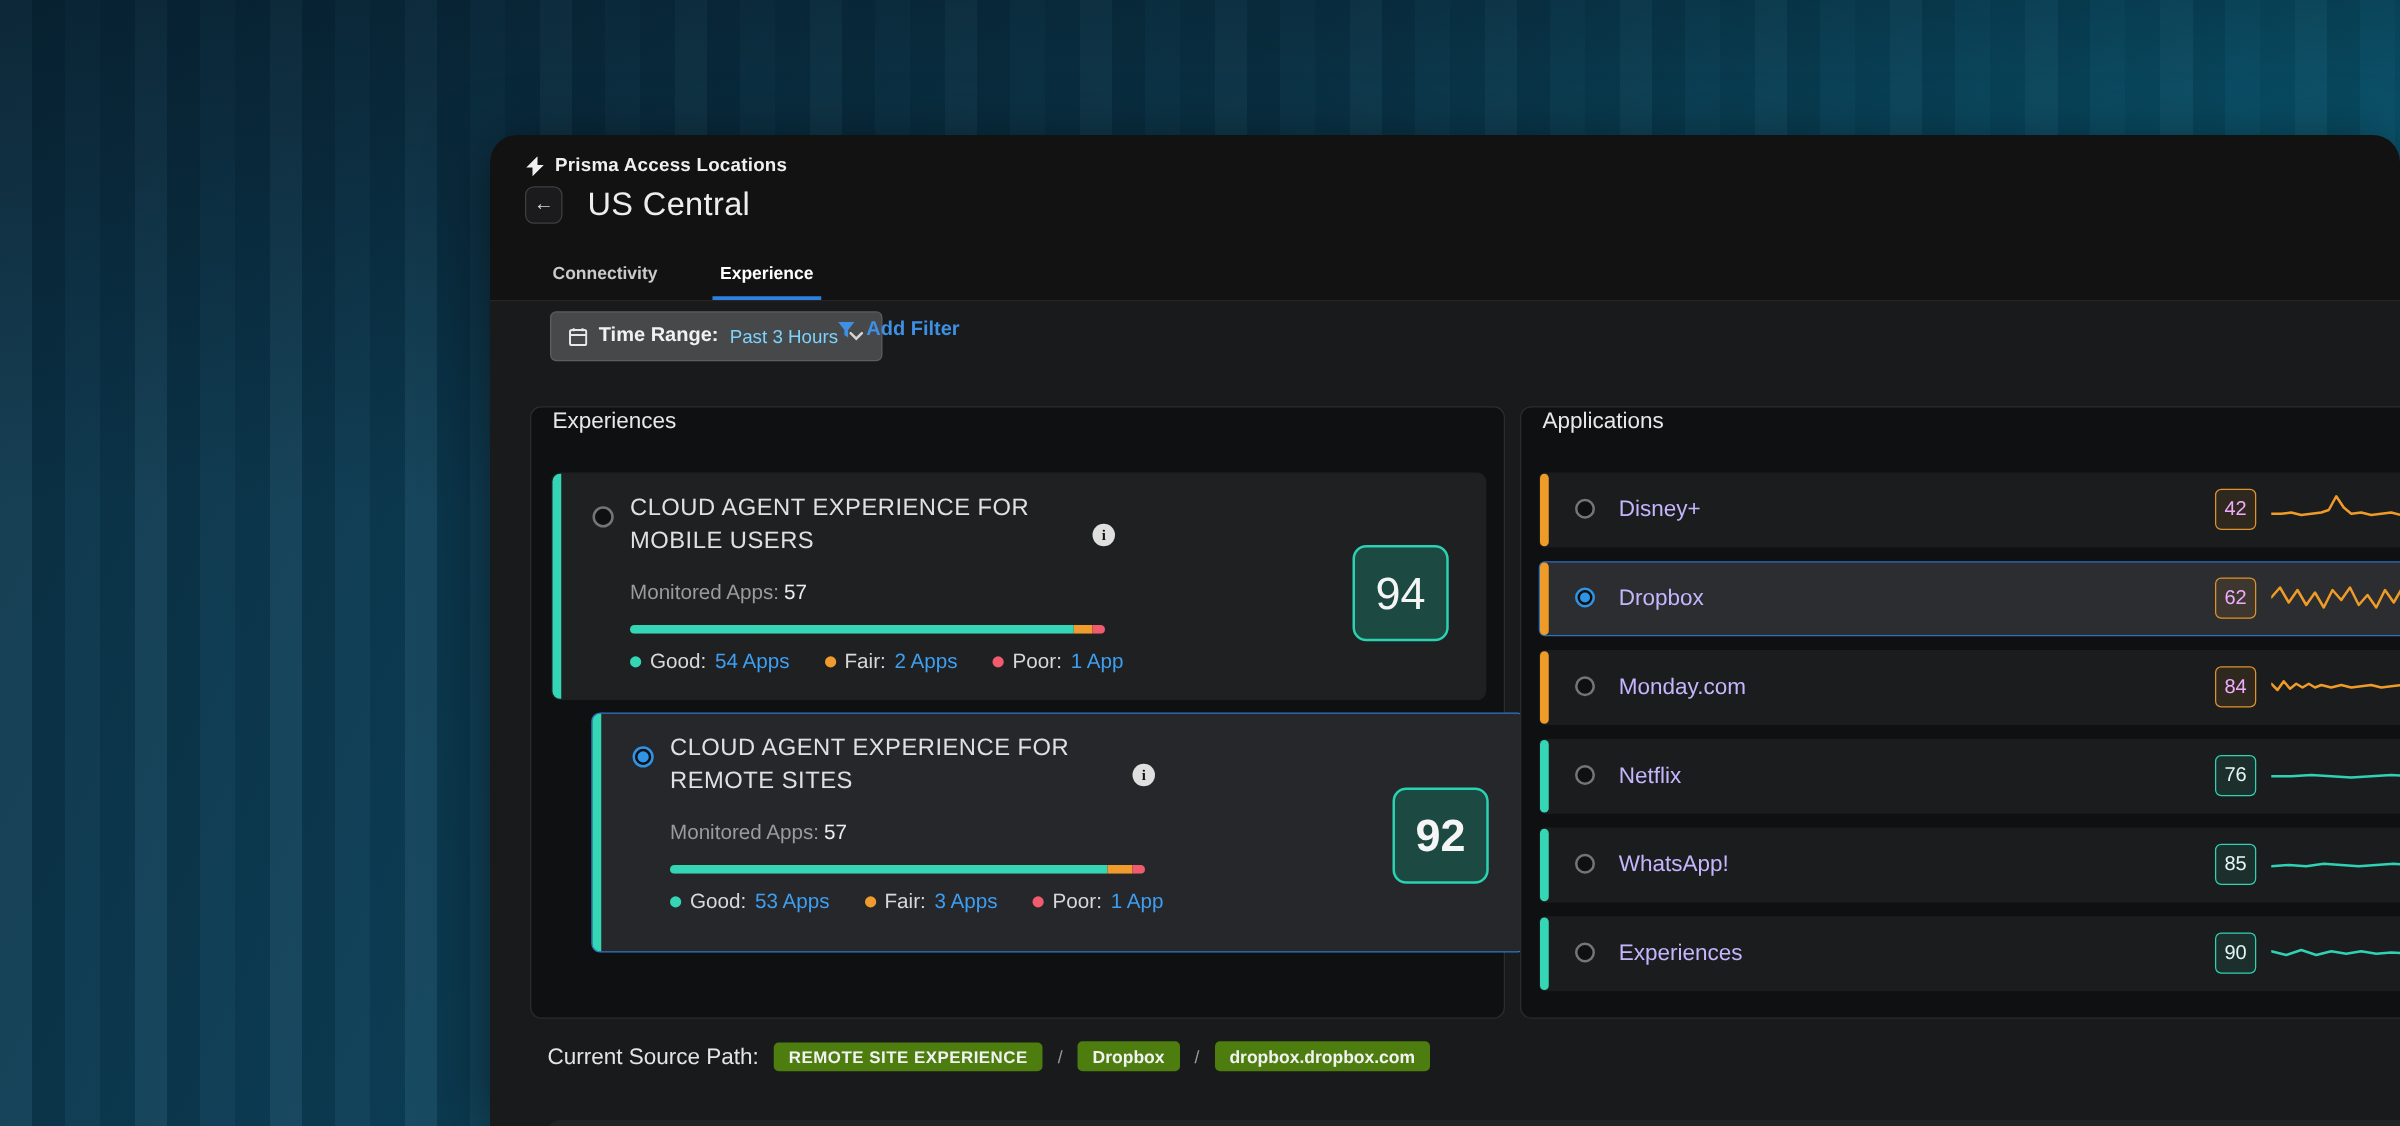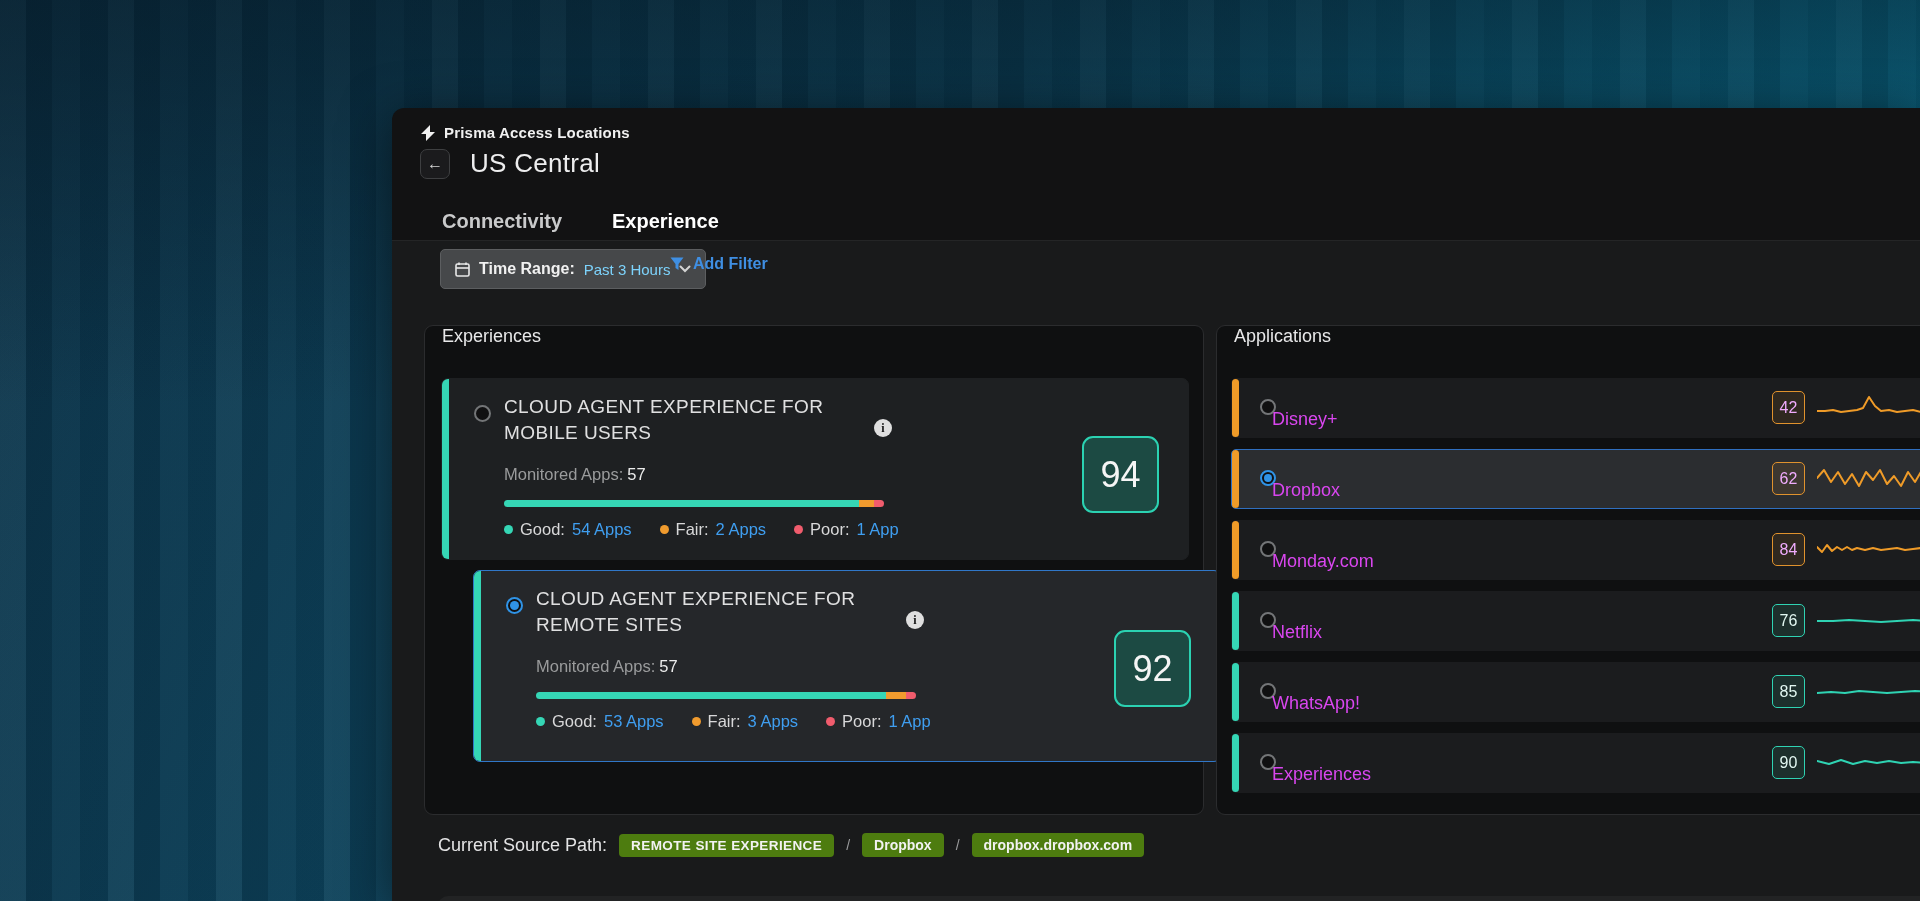--- a/index.html
+++ b/index.html
@@ -17,31 +17,32 @@
         rgba(173,226,240,.07) 0 26px,
         rgba(0,10,16,.10) 26px 52px,
         rgba(173,226,240,.03) 52px 80px,
         rgba(0,10,16,.05) 80px 108px),
       linear-gradient(115deg,#0b2f44 0%,#0d455e 45%,#0b7596 78%,#0a89ab 100%);
   }
   .window{
     position:absolute;left:392px;top:108px;right:0;bottom:0;
     background:#121213;border-top-left-radius:12px;
     box-shadow:0 10px 50px rgba(0,0,0,.55);
+    border-radius:22px;
   }
   
   .brand-row{position:absolute;left:28px;top:16px;display:flex;align-items:center;gap:8px;}
   .logo{width:16px;height:16px;display:inline-flex;}
   .brand{font-size:15px;font-weight:bold;color:#f0f0f0;letter-spacing:.2px;}
   .title-row{position:absolute;left:28px;top:40px;display:flex;align-items:center;gap:20px;}
   .back-btn{width:30px;height:30px;border-radius:7px;border:1px solid #3e3f41;background:#1b1b1d;
     color:#d8d8d8;font-size:16px;line-height:28px;text-align:center;cursor:pointer;padding:0;}
   .page-title{margin:0;font-size:26px;font-weight:normal;color:#ededee;letter-spacing:.3px;}
   .tabbar{position:absolute;left:44px;top:96px;display:flex;gap:38px;}
-  .tab{font-size:20px;font-weight:bold;color:#c9cacb;padding:6px 6px 14px 6px;cursor:pointer;}
+  .tab{font-size:14px;font-weight:bold;color:#c9cacb;padding:6px 6px 14px 6px;cursor:pointer;}
   .tab.active{color:#ffffff;border-bottom:3px solid #2f7fe0;padding-bottom:11px;}
   
   .content{position:absolute;left:0;right:0;top:132px;bottom:0;background:#191a1b;border-top:1px solid #242526;}
   
   .time-pill{position:absolute;left:48px;top:8px;height:38px;display:inline-flex;align-items:center;gap:9px;
     background:#46484a;border:1px solid #5c5e60;border-radius:5px;padding:0 14px;cursor:pointer;}
   .time-pill .t-label{font-size:16px;font-weight:bold;color:#f1f1f1;}
   .time-pill .t-value{font-size:15px;color:#7dd3fc;}
   .filter-link{position:absolute;left:278px;top:14px;display:inline-flex;align-items:center;gap:9px;cursor:pointer;}
   .filter-link span{font-size:16px;font-weight:bold;color:#3f8fe3;}
@@ -75,31 +76,31 @@
   .legend{position:absolute;left:62px;top:141px;display:flex;gap:28px;align-items:center;}
   .lg-item{display:flex;align-items:center;gap:7px;}
   .dot{width:9px;height:9px;border-radius:50%;}
   .dot.good{background:#35d6b5;}.dot.fair{background:#f09b2e;}.dot.poor{background:#f05c6d;}
   .lg-label{font-size:16.5px;color:#d8d8d9;}
   .lg-value{font-size:16.5px;color:#3f9ef0;cursor:pointer;}
   .score-big{position:absolute;left:640px;width:73px;height:73px;border-radius:11px;
     border:2px solid #2bd2b2;background:#1c4a43;display:flex;align-items:center;justify-content:center;
     font-size:36px;color:#f5f5f5;}
   .exp-card.c0 .score-big{top:57px;}
-  .exp-card.c1 .score-big{top:59px;}
+  .exp-card.c1 .score-big{top:59px;font-weight:bold;}
   
   .app-rows{position:absolute;left:14px;top:52px;right:-14px;}
   .app-row{position:relative;height:58px;margin-bottom:11px;width:740px;background:#1b1c1e;
     border:1px solid #1b1c1e;border-radius:5px;cursor:pointer;}
   .app-row.selected{background:#2b2d30;border:1px solid #2f6fc0;}
   .app-row .accent{border-radius:4px;}
   .app-row .accent.fair{background:#ef9b28;}
   .app-row .accent.good{background:#35d6b5;}
   .app-row .radio{left:28px;top:20px;width:16px;height:16px;}
-  .app-name{position:absolute;left:40px;top:18px;font-size:18px;color:#d946ef;margin-top:12px;}
+  .app-name{position:absolute;left:63px;top:18px;font-size:18px;color:#c4b5fd;}
   .score-sm{position:absolute;left:540px;top:12px;width:33px;height:33px;border-radius:5px;
     display:flex;align-items:center;justify-content:center;font-size:16px;box-sizing:border-box;}
   .score-sm.fair{border:1.5px solid #e0922d;color:#f0abfc;background:rgba(224,146,45,.10);}
   .score-sm.good{border:1.5px solid #2fd3b3;color:#e2f7f1;background:rgba(47,211,179,.10);}
   .spark{position:absolute;left:585px;top:11px;width:430px;height:36px;}
   .spark polyline{fill:none;stroke-width:2;stroke-linejoin:round;stroke-linecap:round;}
   .spark.fair polyline{stroke:#ef9b28;}
   .spark.good polyline{stroke:#2fd3b3;}
   
   .source-path{position:absolute;left:46px;top:592px;display:flex;align-items:center;gap:12px;}

